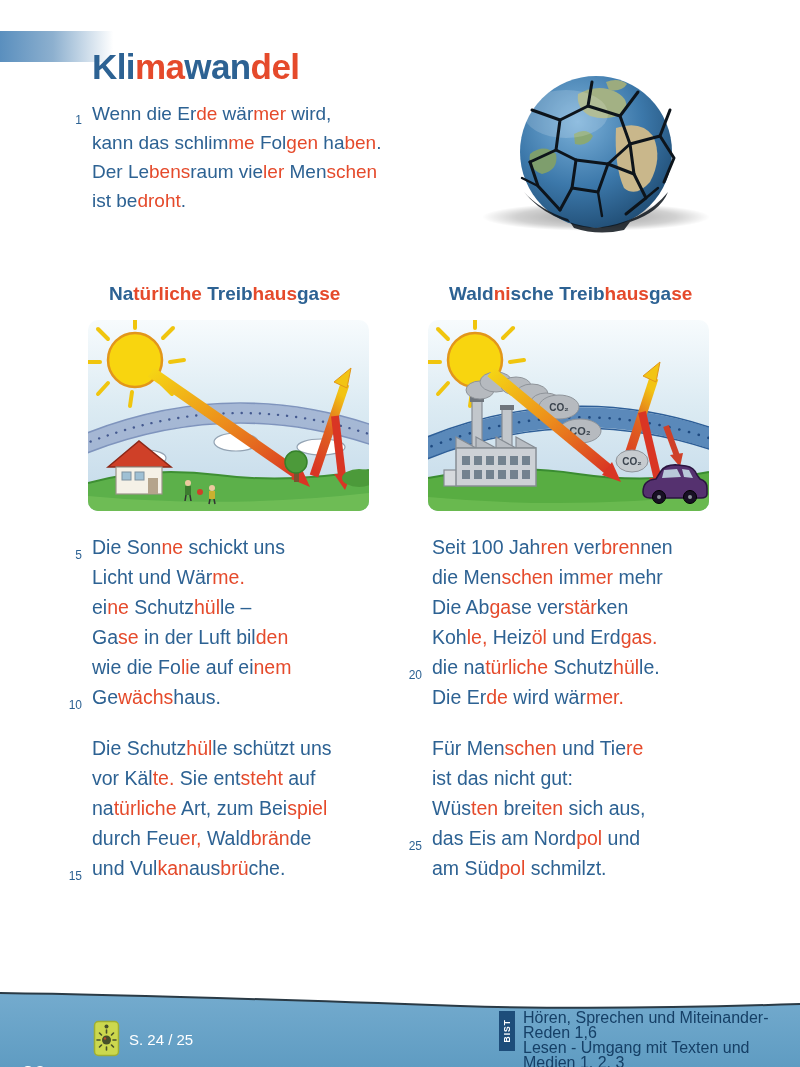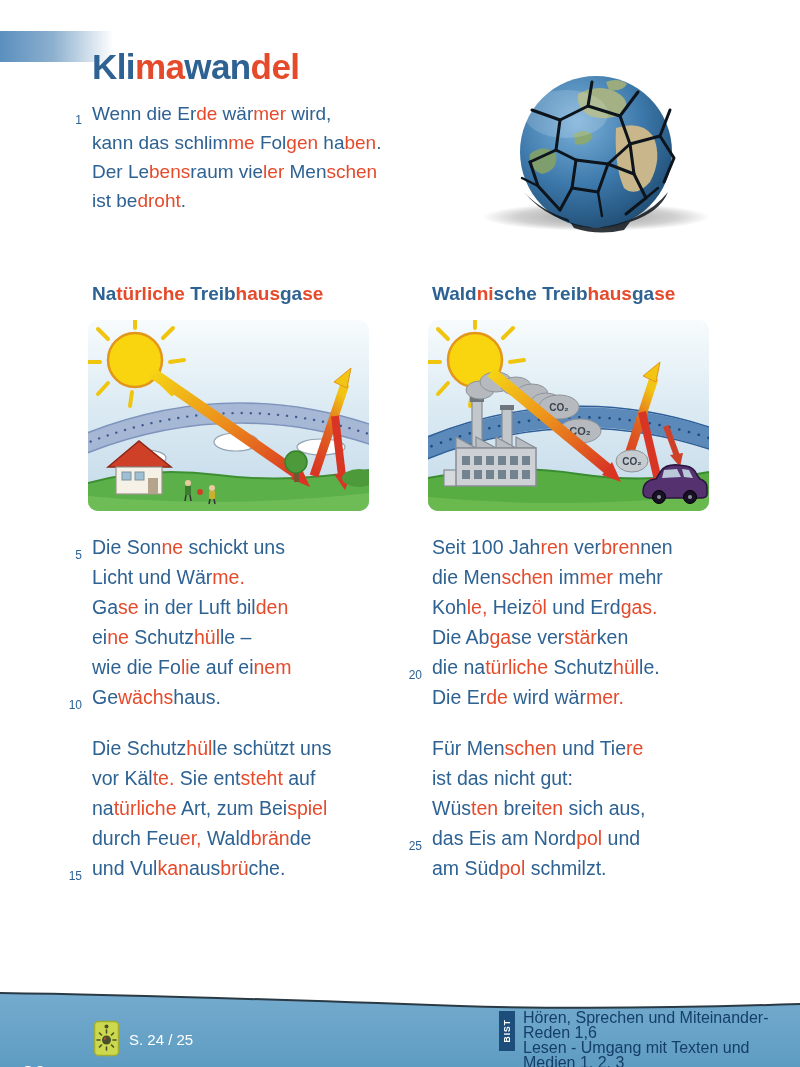--- a/index.html
+++ b/index.html
@@ -20,21 +20,21 @@
   .intro{position:absolute;left:92px;top:99px;font-size:19px;line-height:29px;font-weight:400;}
   .tline{position:relative;white-space:pre;}
   .intro .lnum{top:7px;}
   .lnum{position:absolute;right:100%;margin-right:10px;top:8px;font-size:12px;color:var(--blue);font-weight:400;}
 
   .globe-wrap{position:absolute;left:478px;top:70px;width:240px;height:165px;}
 
   .column{position:absolute;top:283px;width:281px;}
   .col-left{left:88px;}
   .col-right{left:428px;}
-  .col-heading{font-size:19px;font-weight:700;height:23px;margin:0 0 14px 4px;white-space:pre;}
+  .col-heading{font-size:19px;font-weight:700;height:23px;margin:0 0 14px 21px;white-space:pre;}
   .illustration{width:281px;height:191px;border-radius:10px;display:block;}
   .para{margin:21px 0 0 4px;font-size:19.5px;line-height:30px;}
   .para.second{}
 
   .footer-svg{position:absolute;left:0;top:988px;width:800px;height:79px;}
   .page-number{position:absolute;left:22px;top:1025px;color:#ffffff;font-size:21px;margin-top:36px;}
   .wb-icon{position:absolute;left:93px;top:1020px;}
   .wb-ref{position:absolute;left:129px;top:1031px;color:#ffffff;font-size:15px;}
   .bist-box{position:absolute;left:499px;top:1011px;width:16px;height:40px;background:#1d4d7a;
     display:flex;align-items:center;justify-content:center;}
@@ -181,22 +181,22 @@
     <g>
       <rect x="206" y="149" width="5" height="13" fill="#7a5230"></rect>
       <circle cx="208" cy="142" r="11" fill="#4c9a3a" stroke="#36812b" stroke-width="1.5"></circle>
     </g>
     <ellipse cx="271" cy="158" rx="17" ry="9" fill="#4c9a3a"></ellipse>
   </svg>
 
   <div class="para">
       <div class="tline"><span class="lnum">5</span><span class="sg sg-b">Die Son</span><span class="sg sg-r">ne</span><span class="sg sg-b"> schickt uns</span></div>
       <div class="tline"><span class="sg sg-b">Licht und Wär</span><span class="sg sg-r">me.</span></div>
+      <div class="tline"><span class="sg sg-b">ei</span><span class="sg sg-r">ne</span><span class="sg sg-b"> Schutz</span><span class="sg sg-r">hül</span><span class="sg sg-b">le –</span></div>
       <div class="tline"><span class="sg sg-b">Ga</span><span class="sg sg-r">se</span><span class="sg sg-b"> in der Luft bil</span><span class="sg sg-r">den</span></div>
-      <div class="tline"><span class="sg sg-b">ei</span><span class="sg sg-r">ne</span><span class="sg sg-b"> Schutz</span><span class="sg sg-r">hül</span><span class="sg sg-b">le –</span></div>
       <div class="tline"><span class="sg sg-b">wie die Fo</span><span class="sg sg-r">li</span><span class="sg sg-b">e auf ei</span><span class="sg sg-r">nem</span></div>
       <div class="tline"><span class="lnum">10</span><span class="sg sg-b">Ge</span><span class="sg sg-r">wächs</span><span class="sg sg-b">haus.</span></div>
     </div>
   <div class="para second">
       <div class="tline"><span class="sg sg-b">Die Schutz</span><span class="sg sg-r">hül</span><span class="sg sg-b">le schützt uns</span></div>
       <div class="tline"><span class="sg sg-b">vor Käl</span><span class="sg sg-r">te.</span><span class="sg sg-b"> Sie ent</span><span class="sg sg-r">steht</span><span class="sg sg-b"> auf</span></div>
       <div class="tline"><span class="sg sg-b">na</span><span class="sg sg-r">türliche</span><span class="sg sg-b"> Art, zum Bei</span><span class="sg sg-r">spiel</span></div>
       <div class="tline"><span class="sg sg-b">durch Feu</span><span class="sg sg-r">er,</span><span class="sg sg-b"> Wald</span><span class="sg sg-r">brän</span><span class="sg sg-b">de</span></div>
       <div class="tline"><span class="lnum">15</span><span class="sg sg-b">und Vul</span><span class="sg sg-r">kan</span><span class="sg sg-b">aus</span><span class="sg sg-r">brü</span><span class="sg sg-b">che.</span></div>
     </div>
@@ -290,22 +290,22 @@
       <circle cx="231" cy="177" r="6.5" fill="#181024" stroke="#000" stroke-width="1"></circle>
       <circle cx="262" cy="177" r="6.5" fill="#181024" stroke="#000" stroke-width="1"></circle>
       <circle cx="231" cy="177" r="2" fill="#8a8f99"></circle>
         <circle cx="262" cy="177" r="2" fill="#8a8f99"></circle>
     </g>
   </svg>
 
   <div class="para">
       <div class="tline"><span class="sg sg-b">Seit 100 Jah</span><span class="sg sg-r">ren</span><span class="sg sg-b"> ver</span><span class="sg sg-r">bren</span><span class="sg sg-b">nen</span></div>
       <div class="tline"><span class="sg sg-b">die Men</span><span class="sg sg-r">schen</span><span class="sg sg-b"> im</span><span class="sg sg-r">mer</span><span class="sg sg-b"> mehr</span></div>
+      <div class="tline"><span class="sg sg-b">Die Ab</span><span class="sg sg-r">ga</span><span class="sg sg-b">se ver</span><span class="sg sg-r">stär</span><span class="sg sg-b">ken</span></div>
       <div class="tline"><span class="sg sg-b">Koh</span><span class="sg sg-r">le,</span><span class="sg sg-b"> Heiz</span><span class="sg sg-r">öl</span><span class="sg sg-b"> und Erd</span><span class="sg sg-r">gas.</span></div>
-      <div class="tline"><span class="sg sg-b">Die Ab</span><span class="sg sg-r">ga</span><span class="sg sg-b">se ver</span><span class="sg sg-r">stär</span><span class="sg sg-b">ken</span></div>
       <div class="tline"><span class="lnum">20</span><span class="sg sg-b">die na</span><span class="sg sg-r">türliche</span><span class="sg sg-b"> Schutz</span><span class="sg sg-r">hül</span><span class="sg sg-b">le.</span></div>
       <div class="tline"><span class="sg sg-b">Die Er</span><span class="sg sg-r">de</span><span class="sg sg-b"> wird wär</span><span class="sg sg-r">mer.</span></div>
     </div>
   <div class="para second">
       <div class="tline"><span class="sg sg-b">Für Men</span><span class="sg sg-r">schen</span><span class="sg sg-b"> und Tie</span><span class="sg sg-r">re</span></div>
       <div class="tline"><span class="sg sg-b">ist das nicht gut:</span></div>
       <div class="tline"><span class="sg sg-b">Wüs</span><span class="sg sg-r">ten</span><span class="sg sg-b"> brei</span><span class="sg sg-r">ten</span><span class="sg sg-b"> sich aus,</span></div>
       <div class="tline"><span class="lnum">25</span><span class="sg sg-b">das Eis am Nord</span><span class="sg sg-r">pol</span><span class="sg sg-b"> und</span></div>
       <div class="tline"><span class="sg sg-b">am Süd</span><span class="sg sg-r">pol</span><span class="sg sg-b"> schmilzt.</span></div>
     </div>

